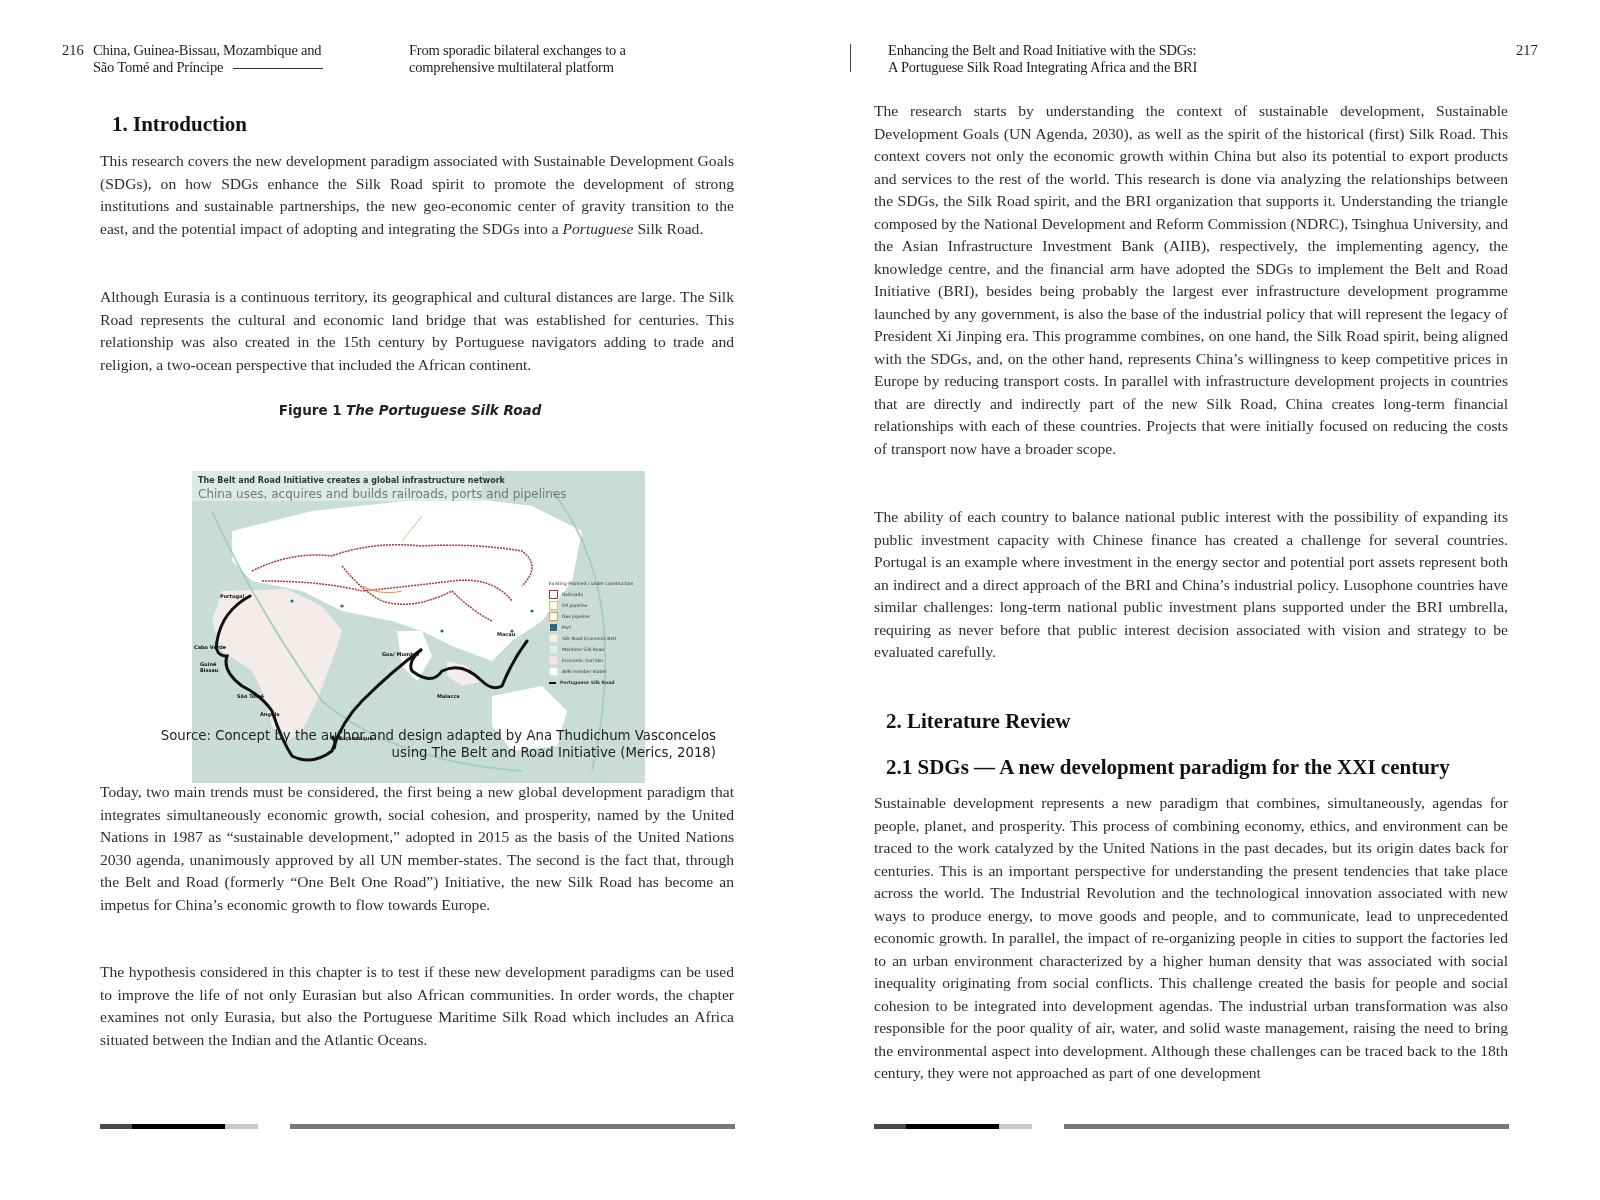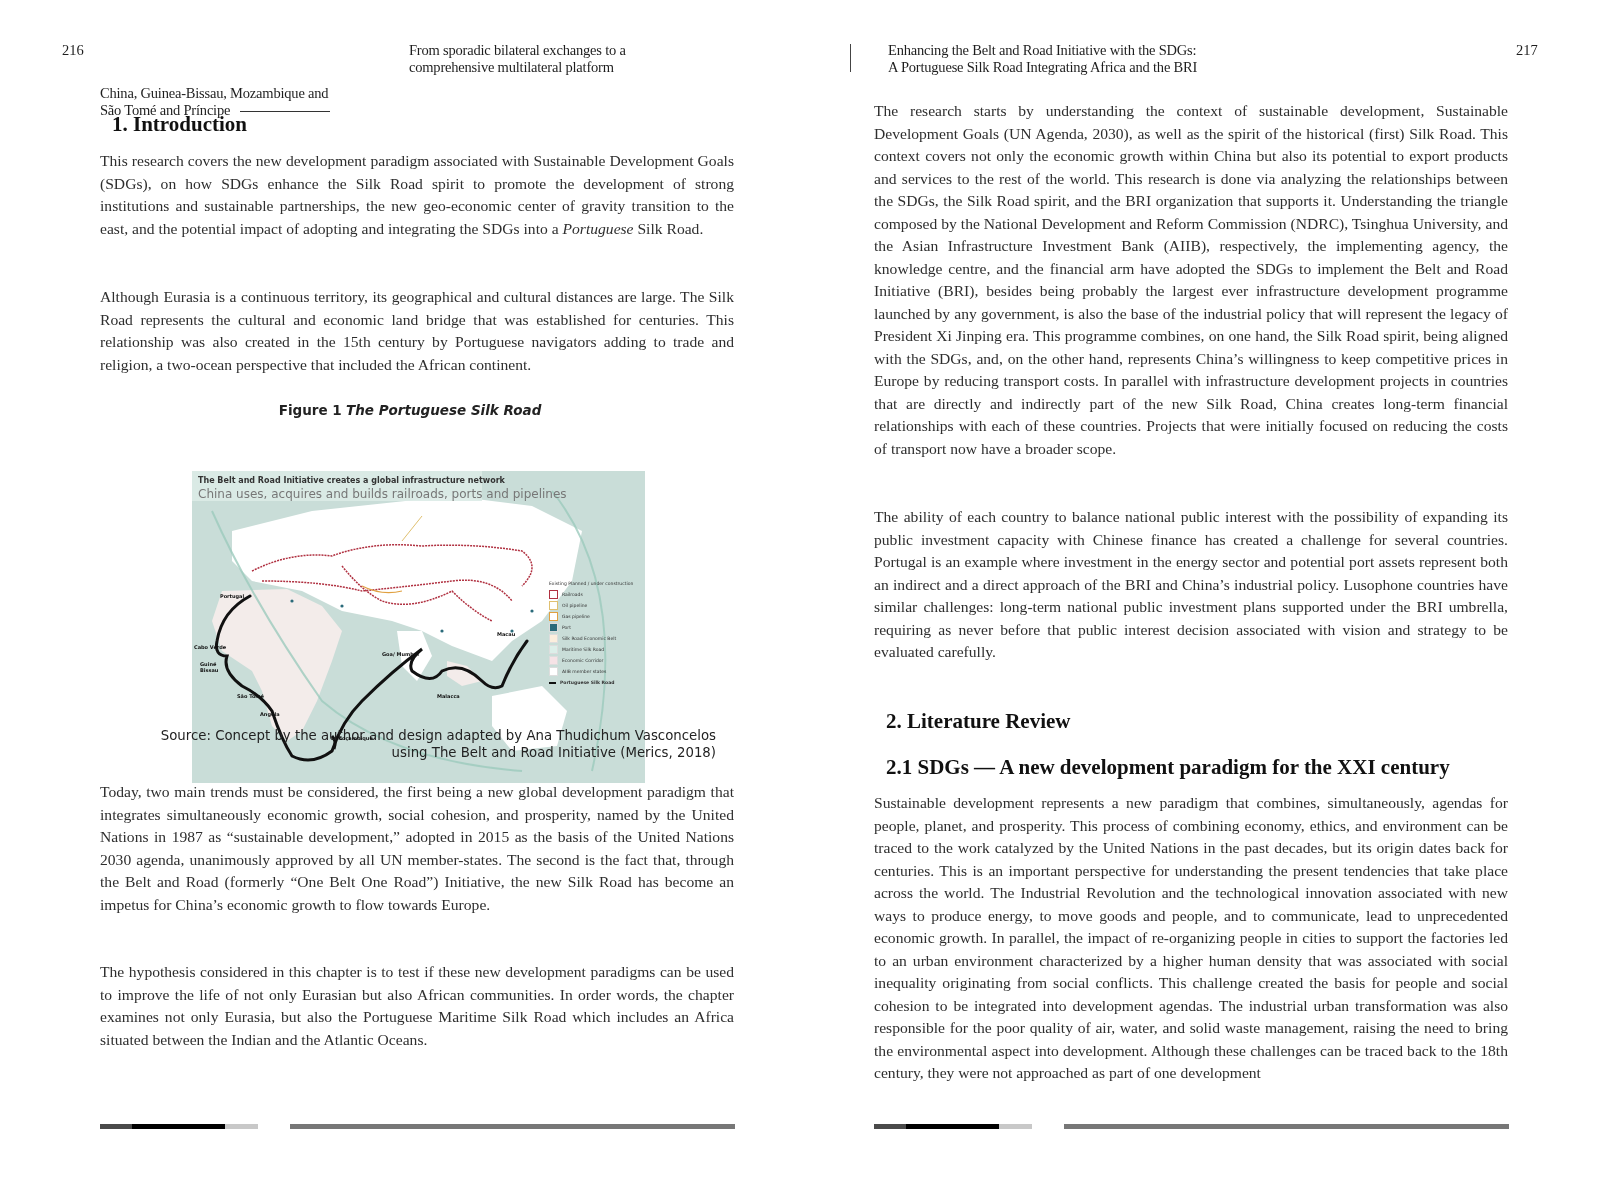--- a/index.html
+++ b/index.html
@@ -31,21 +31,21 @@
   .legend-row { display:flex; align-items:center; height:11px; }
   .legend-sw { width:7px; height:7px; margin-right:4px; border:1px solid #ddd; background:#fff; }
 
   .footer-bar { position:absolute; height:5px; }
 </style>
 </head>
 <body>
 
 <div class="page left">
   <div class="pnum" style="left:62px;">216</div>
-  <div class="running-head" style="left:100px;margin-top:43px;">
+  <div class="running-head" style="left:93px;">
     <div>China, Guinea-Bissau, Mozambique and</div>
     <div><span>São Tomé and Príncipe</span><span class="head-rule"></span></div>
   </div>
   <div class="running-head" style="left:409px;">
     <div>From sporadic bilateral exchanges to a</div>
     <div>comprehensive multilateral platform</div>
   </div>
 
   <h1 class="sec" style="left:100px; top:100px; font-size:21px;">1. Introduction</h1>
 

